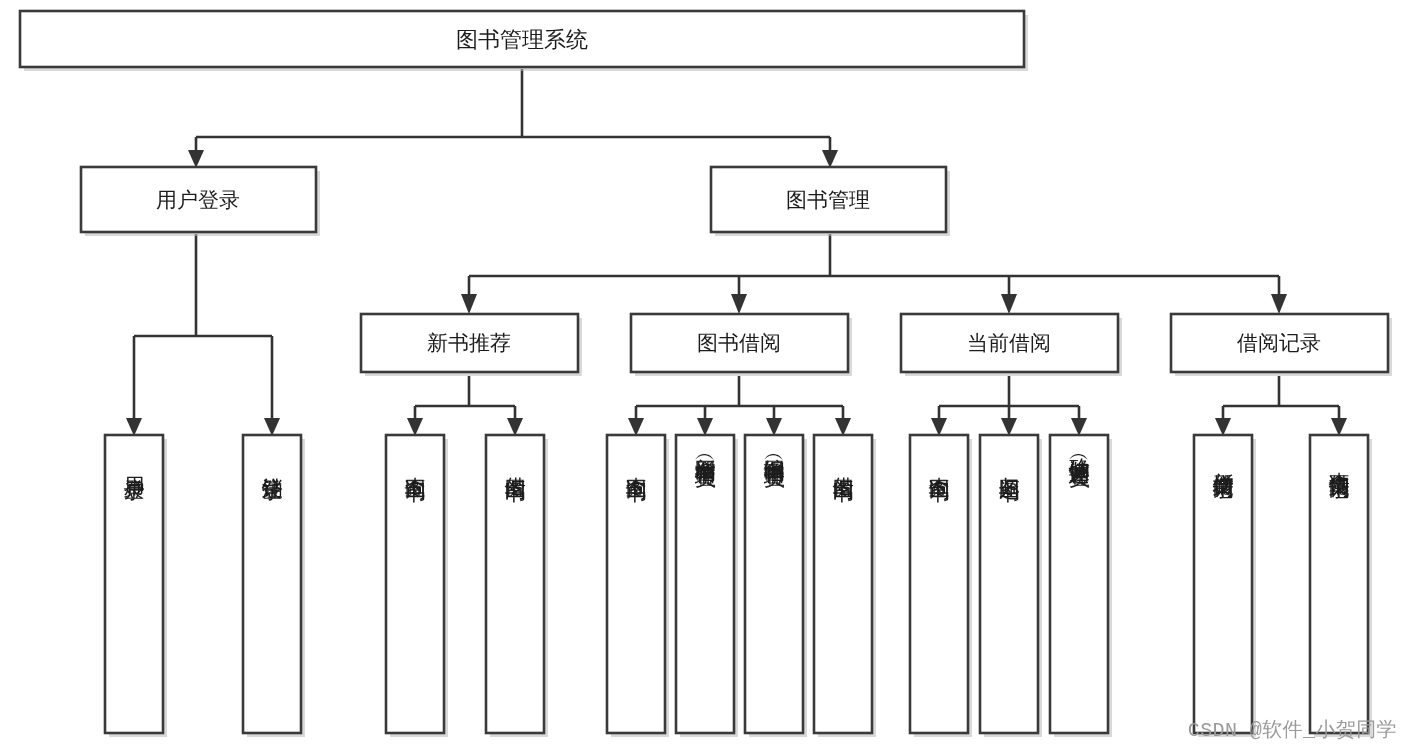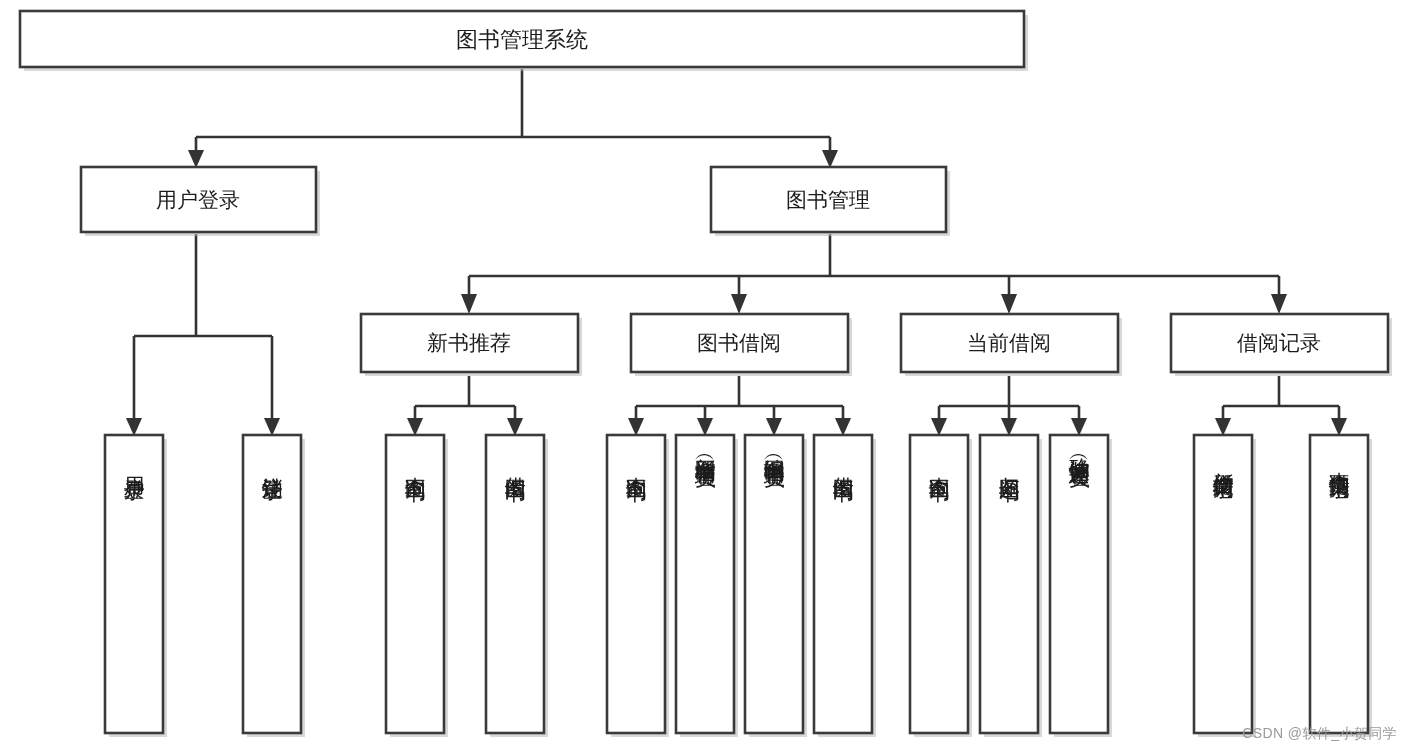--- a/index.html
+++ b/index.html
@@ -74,22 +74,22 @@
     line-height: 1.06;
     color: #1c1c1c;
     letter-spacing: 1.5px;
     white-space: nowrap;
     text-align: center;
   }
   .watermark {
     position: absolute;
     right: 8px;
     bottom: 4px;
-    font-family: Liberation Sans, sans-serif;
-    font-size: 14px;
+    font-family: Liberation Mono, monospace;
+    font-size: 20px;
     color: #9a9a9a;
     letter-spacing: 0.4px;
     white-space: nowrap;
     pointer-events: none;
   }
 </style>
 </head>
 <body>
 
 <div id="diagram-root">

